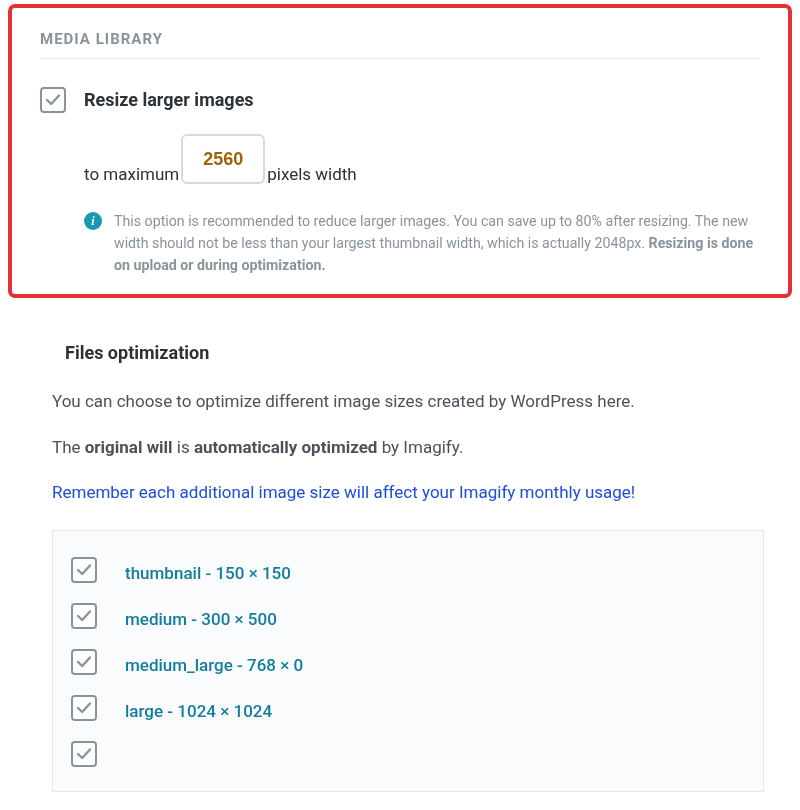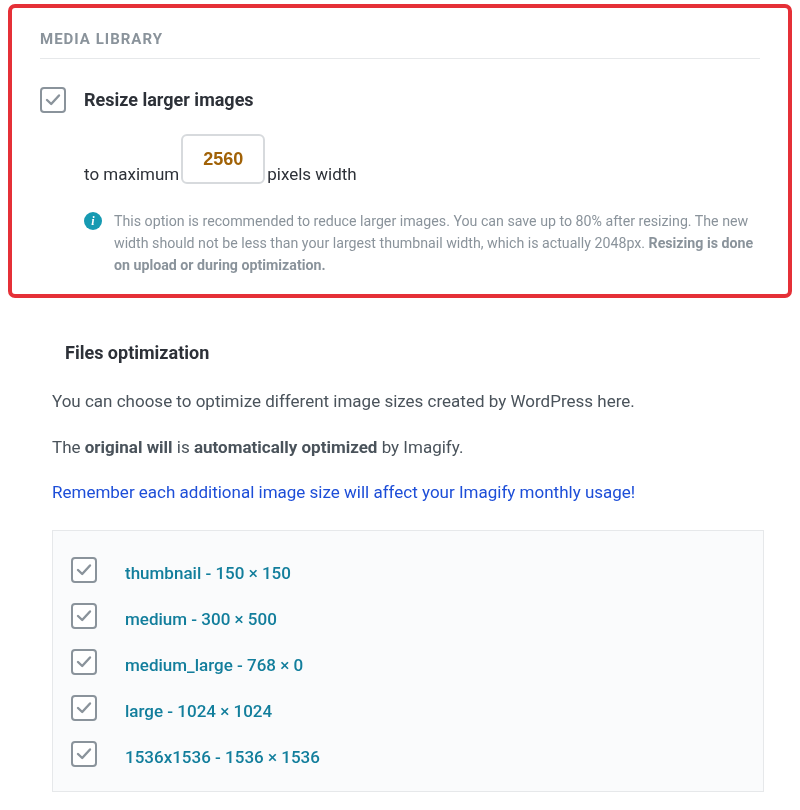--- a/index.html
+++ b/index.html
@@ -229,21 +229,20 @@
           </svg>
       </span>
       <span class="size-label">large - 1024 × 1024</span>
     </div>
     <div class="size-item">
       <span class="chk">
         <svg width="18" height="18" viewBox="0 0 18 18">
             <path d="M3 9 L7.2 13 L15 4.5" stroke="#8a939b" stroke-width="2.4" fill="none" stroke-linecap="round" stroke-linejoin="round"></path>
           </svg>
       </span>
-      <span class="size-label">1536x1536 - 1536 × 1536</span>
     </div>
   </div>
 
   <div class="bulk-actions">
     <a class="select-all">Select All</a>
     <span class="divider">|</span>
     <a class="unselect-all">Unselect All</a>
   </div>
 </div>
 

